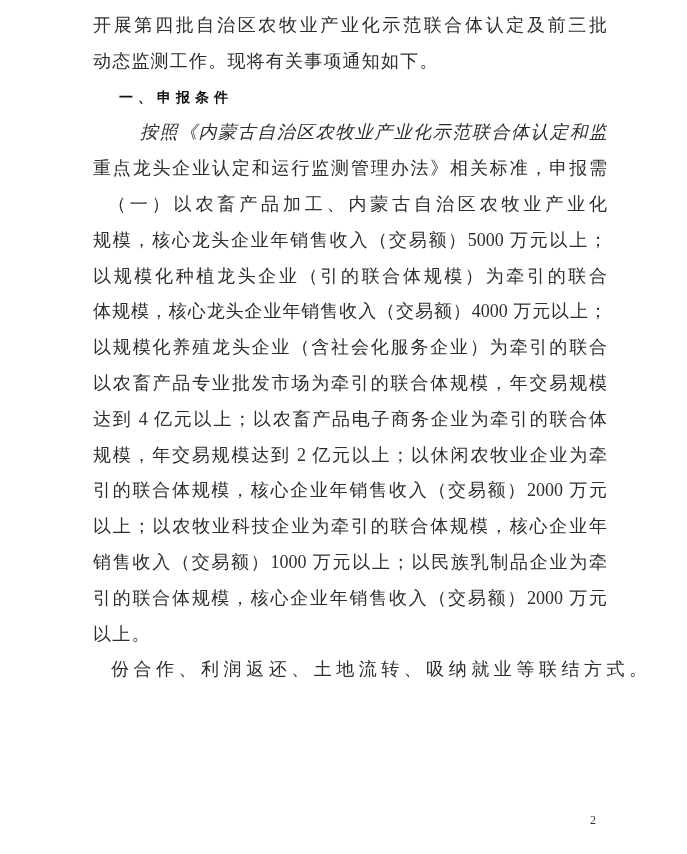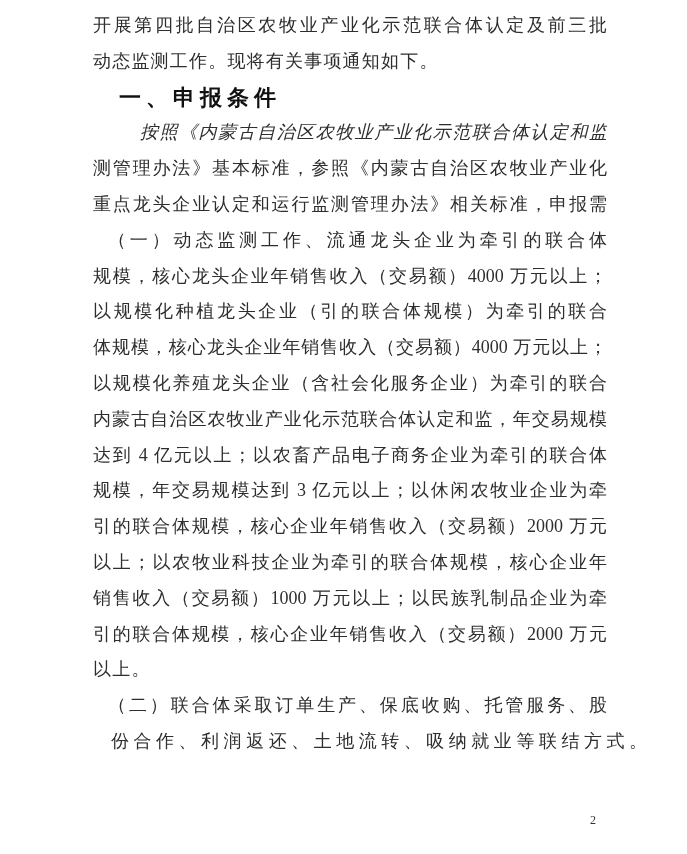--- a/index.html
+++ b/index.html
@@ -30,21 +30,21 @@
     white-space: normal;
   }
   .natural { letter-spacing: 1.2px; }
   .justify {
     text-align: justify;
     text-align-last: justify;
   }
   .heading {
     font-family: "Liberation Sans", "DejaVu Sans", sans-serif;
     font-weight: 700;
-    font-size: 22px;
+    font-size: 14px;
     letter-spacing: 5px;
     color: #111111;
   }
   .indent-para { padding-left: 47px; font-style: italic; }
   .indent-item { padding-left: 15px; }
   .indent-heading { padding-left: 26px; }
   .shifted {
     margin-left: 18px;
     margin-right: -40px;
   }
@@ -60,32 +60,30 @@
 </style>
 </head>
 <body>
 
 <div class="page">
   <div class="text-body">
       <div class="line justify">开展第四批自治区农牧业产业化示范联合体认定及前三批</div>
       <div class="line natural">动态监测工作。现将有关事项通知如下。</div>
       <div class="line natural heading indent-heading">一、申报条件</div>
       <div class="line justify indent-para">按照《内蒙古自治区农牧业产业化示范联合体认定和监</div>
-      <div class="line justify">测管理办法》基本标准，参照《内蒙古自治区农牧业产业化</div>
       <div class="line justify">重点龙头企业认定和运行监测管理办法》相关标准，申报需</div>
-      <div class="line justify indent-item">（一）动态监测工作、流通龙头企业为牵引的联合体</div>
-      <div class="line justify">规模，核心龙头企业年销售收入（交易额）4000 万元以上；</div>
+      <div class="line justify indent-item">（一）以农畜产品加工、内蒙古自治区农牧业产业化</div>
+      <div class="line justify">规模，核心龙头企业年销售收入（交易额）5000 万元以上；</div>
       <div class="line justify">以规模化种植龙头企业（引的联合体规模）为牵引的联合</div>
       <div class="line justify">体规模，核心龙头企业年销售收入（交易额）4000 万元以上；</div>
       <div class="line justify">以规模化养殖龙头企业（含社会化服务企业）为牵引的联合</div>
-      <div class="line justify">内蒙古自治区农牧业产业化示范联合体认定和监，年交易规模</div>
+      <div class="line justify">以农畜产品专业批发市场为牵引的联合体规模，年交易规模</div>
       <div class="line justify">达到 4 亿元以上；以农畜产品电子商务企业为牵引的联合体</div>
-      <div class="line justify">规模，年交易规模达到 3 亿元以上；以休闲农牧业企业为牵</div>
+      <div class="line justify">规模，年交易规模达到 2 亿元以上；以休闲农牧业企业为牵</div>
       <div class="line justify">引的联合体规模，核心企业年销售收入（交易额）2000 万元</div>
       <div class="line justify">以上；以农牧业科技企业为牵引的联合体规模，核心企业年</div>
       <div class="line justify">销售收入（交易额）1000 万元以上；以民族乳制品企业为牵</div>
       <div class="line justify">引的联合体规模，核心企业年销售收入（交易额）2000 万元</div>
       <div class="line natural">以上。</div>
-      <div class="line justify indent-item">（二）联合体采取订单生产、保底收购、托管服务、股</div>
       <div class="line justify shifted">份合作、利润返还、土地流转、吸纳就业等联结方式。</div>
     </div>
   <div class="page-number">2</div>
 </div>
 
 </body></html>

